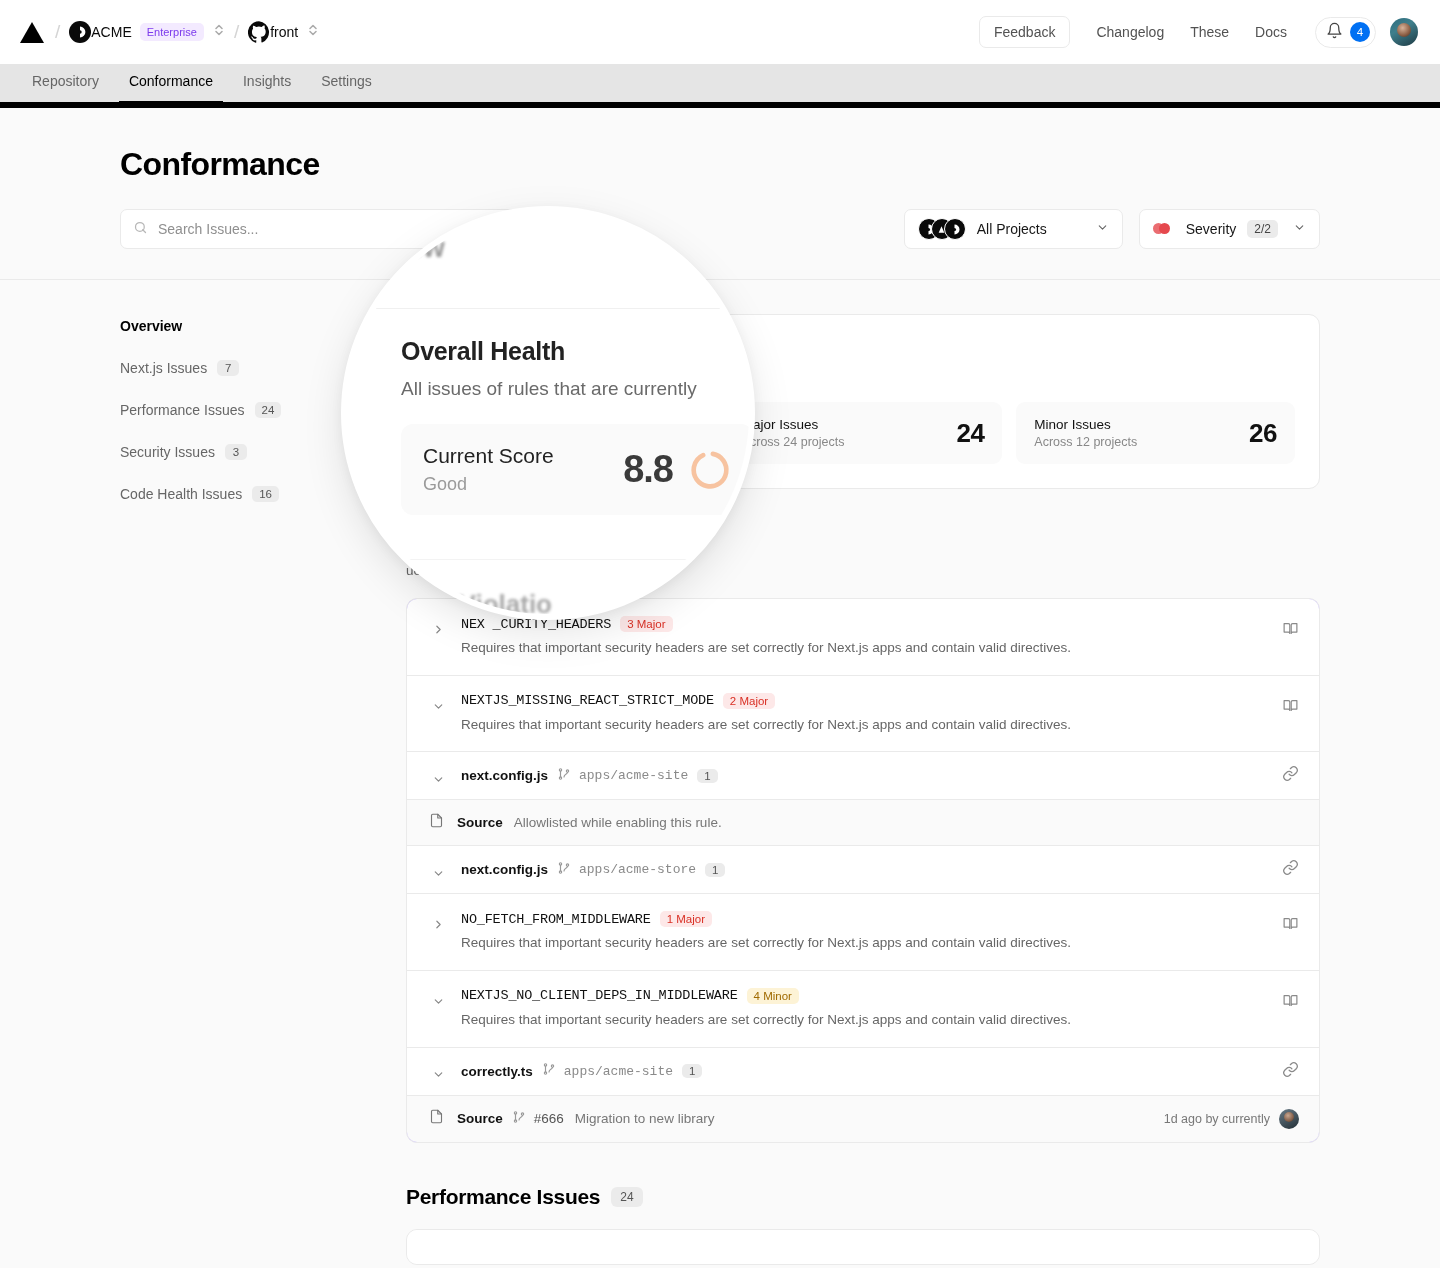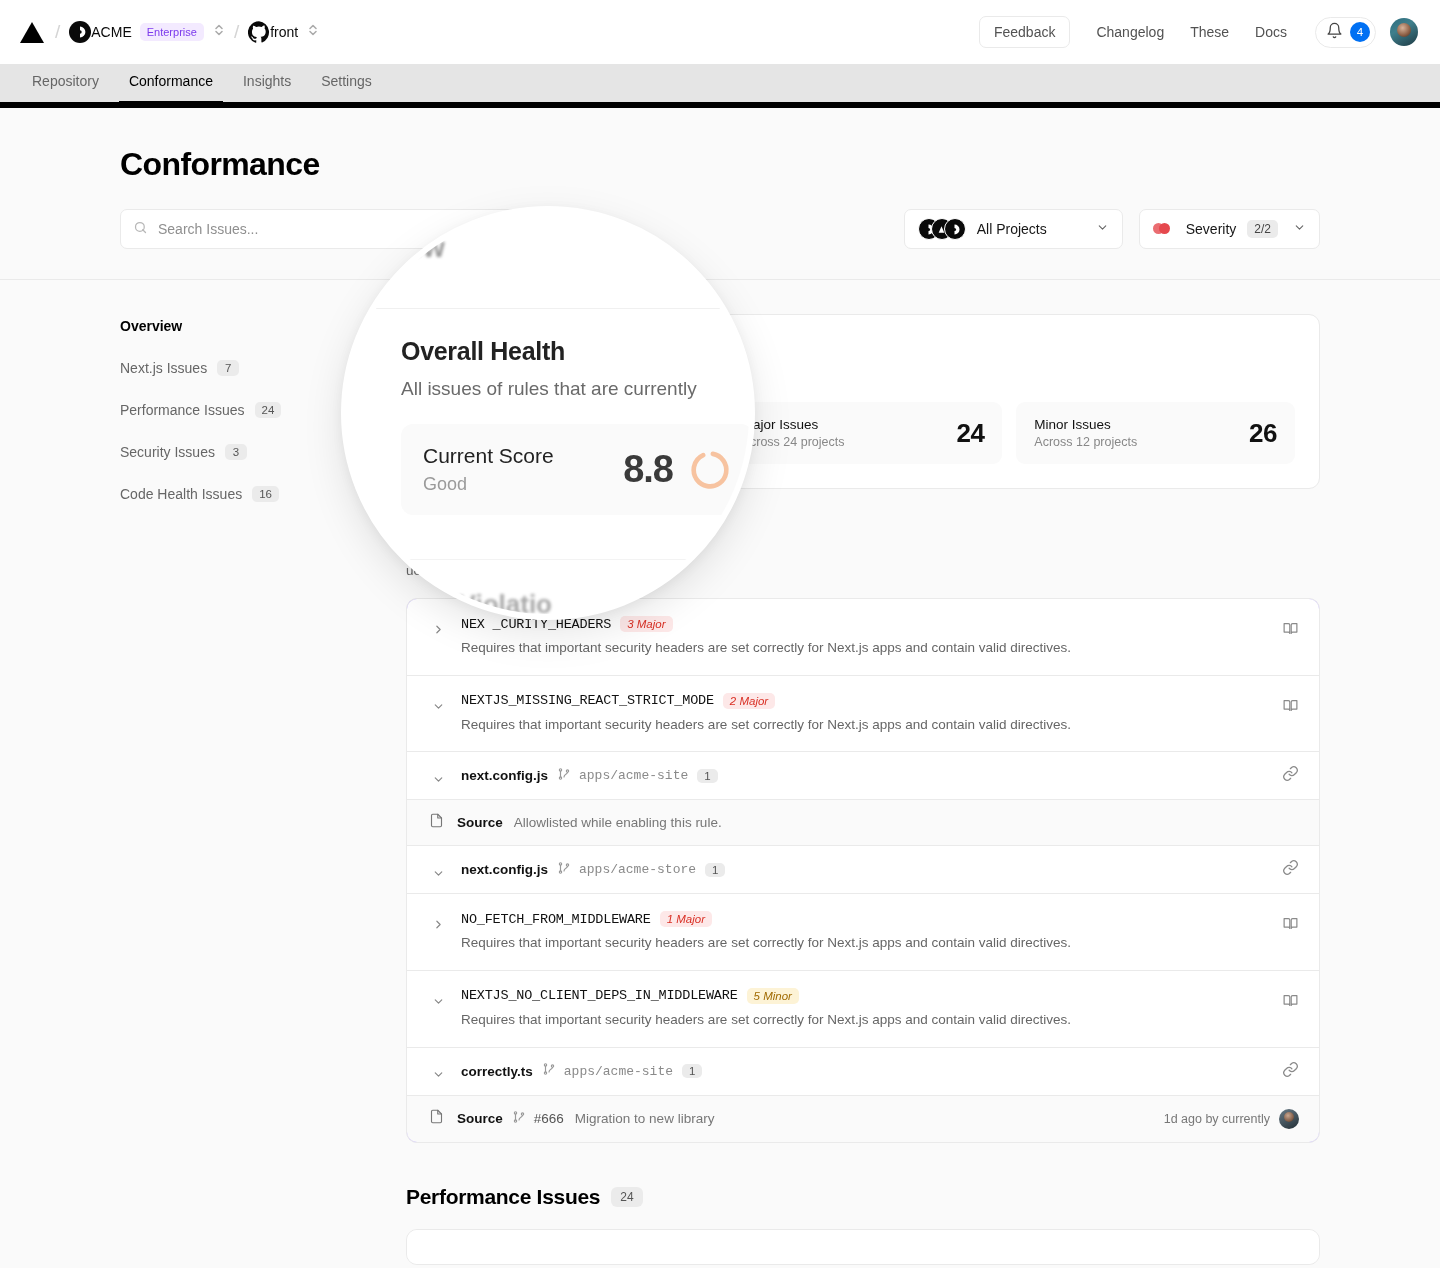--- a/index.html
+++ b/index.html
@@ -178,21 +178,21 @@
   .twisty {
     width: 18px; flex: none; color: #888; margin-top: 7px; cursor: pointer;
     display: flex; justify-content: center;
   }
   .rule-main { flex: 1; min-width: 0; margin-left: 14px; }
   .rule-name-row { display: flex; align-items: center; gap: 9px; }
   .rule-name {
     font-family: "Liberation Mono", monospace; font-size: 13.5px;
     color: #111; letter-spacing: -0.2px;
   }
-  .sev-badge { font-size: 11.5px; border-radius: 5px; padding: 2px 7px; white-space: nowrap; font-style: italic; }
+  .sev-badge { font-size: 11.5px; border-radius: 5px; padding: 2px 7px; white-space: nowrap; }
   .sev-major { background: #fde8e8; color: #d93025; }
   .sev-minor { background: #fdf3d6; color: #a06a00; }
   .rule-desc { font-size: 13.5px; color: #666; margin-top: 6px; line-height: 1.45; }
   .row-icon { flex: none; color: #8a8a8a; margin-left: 16px; margin-top: 4px; cursor: pointer; }
 
   .file-row {
     display: flex; align-items: center;
     padding: 13px 20px 13px 22px; border-bottom: 1px solid #eaeaea; background: #fff;
   }
   .file-name { font-size: 13.5px; font-weight: 600; color: #111; margin-left: 14px; }
@@ -607,21 +607,21 @@
 
           <div class="rule-row">
             <span class="twisty">
               <svg width="13" height="13" viewBox="0 0 24 24" fill="none" stroke="#888" stroke-width="2.2" stroke-linecap="round" stroke-linejoin="round">
                   <path d="M6 9l6 6 6-6"></path>
                 </svg>
             </span>
             <div class="rule-main">
               <div class="rule-name-row">
                 <span class="rule-name">NEXTJS_NO_CLIENT_DEPS_IN_MIDDLEWARE</span>
-                <span class="sev-badge sev-minor">5 Minor</span>
+                <span class="sev-badge sev-minor">4 Minor</span>
               </div>
               <div class="rule-desc">Requires that important security headers are set correctly for Next.js apps and contain valid directives.</div>
             </div>
             <span class="row-icon">
               <svg width="17" height="17" viewBox="0 0 24 24" fill="none" stroke="#8a8a8a" stroke-width="1.7" stroke-linecap="round" stroke-linejoin="round">
                   <path d="M3 5h6a2 2 0 0 1 2 2v12a2 2 0 0 0-2-2H3z"></path>
                   <path d="M21 5h-6a2 2 0 0 0-2 2v12a2 2 0 0 1 2-2h6z"></path>
                 </svg>
             </span>
           </div>

